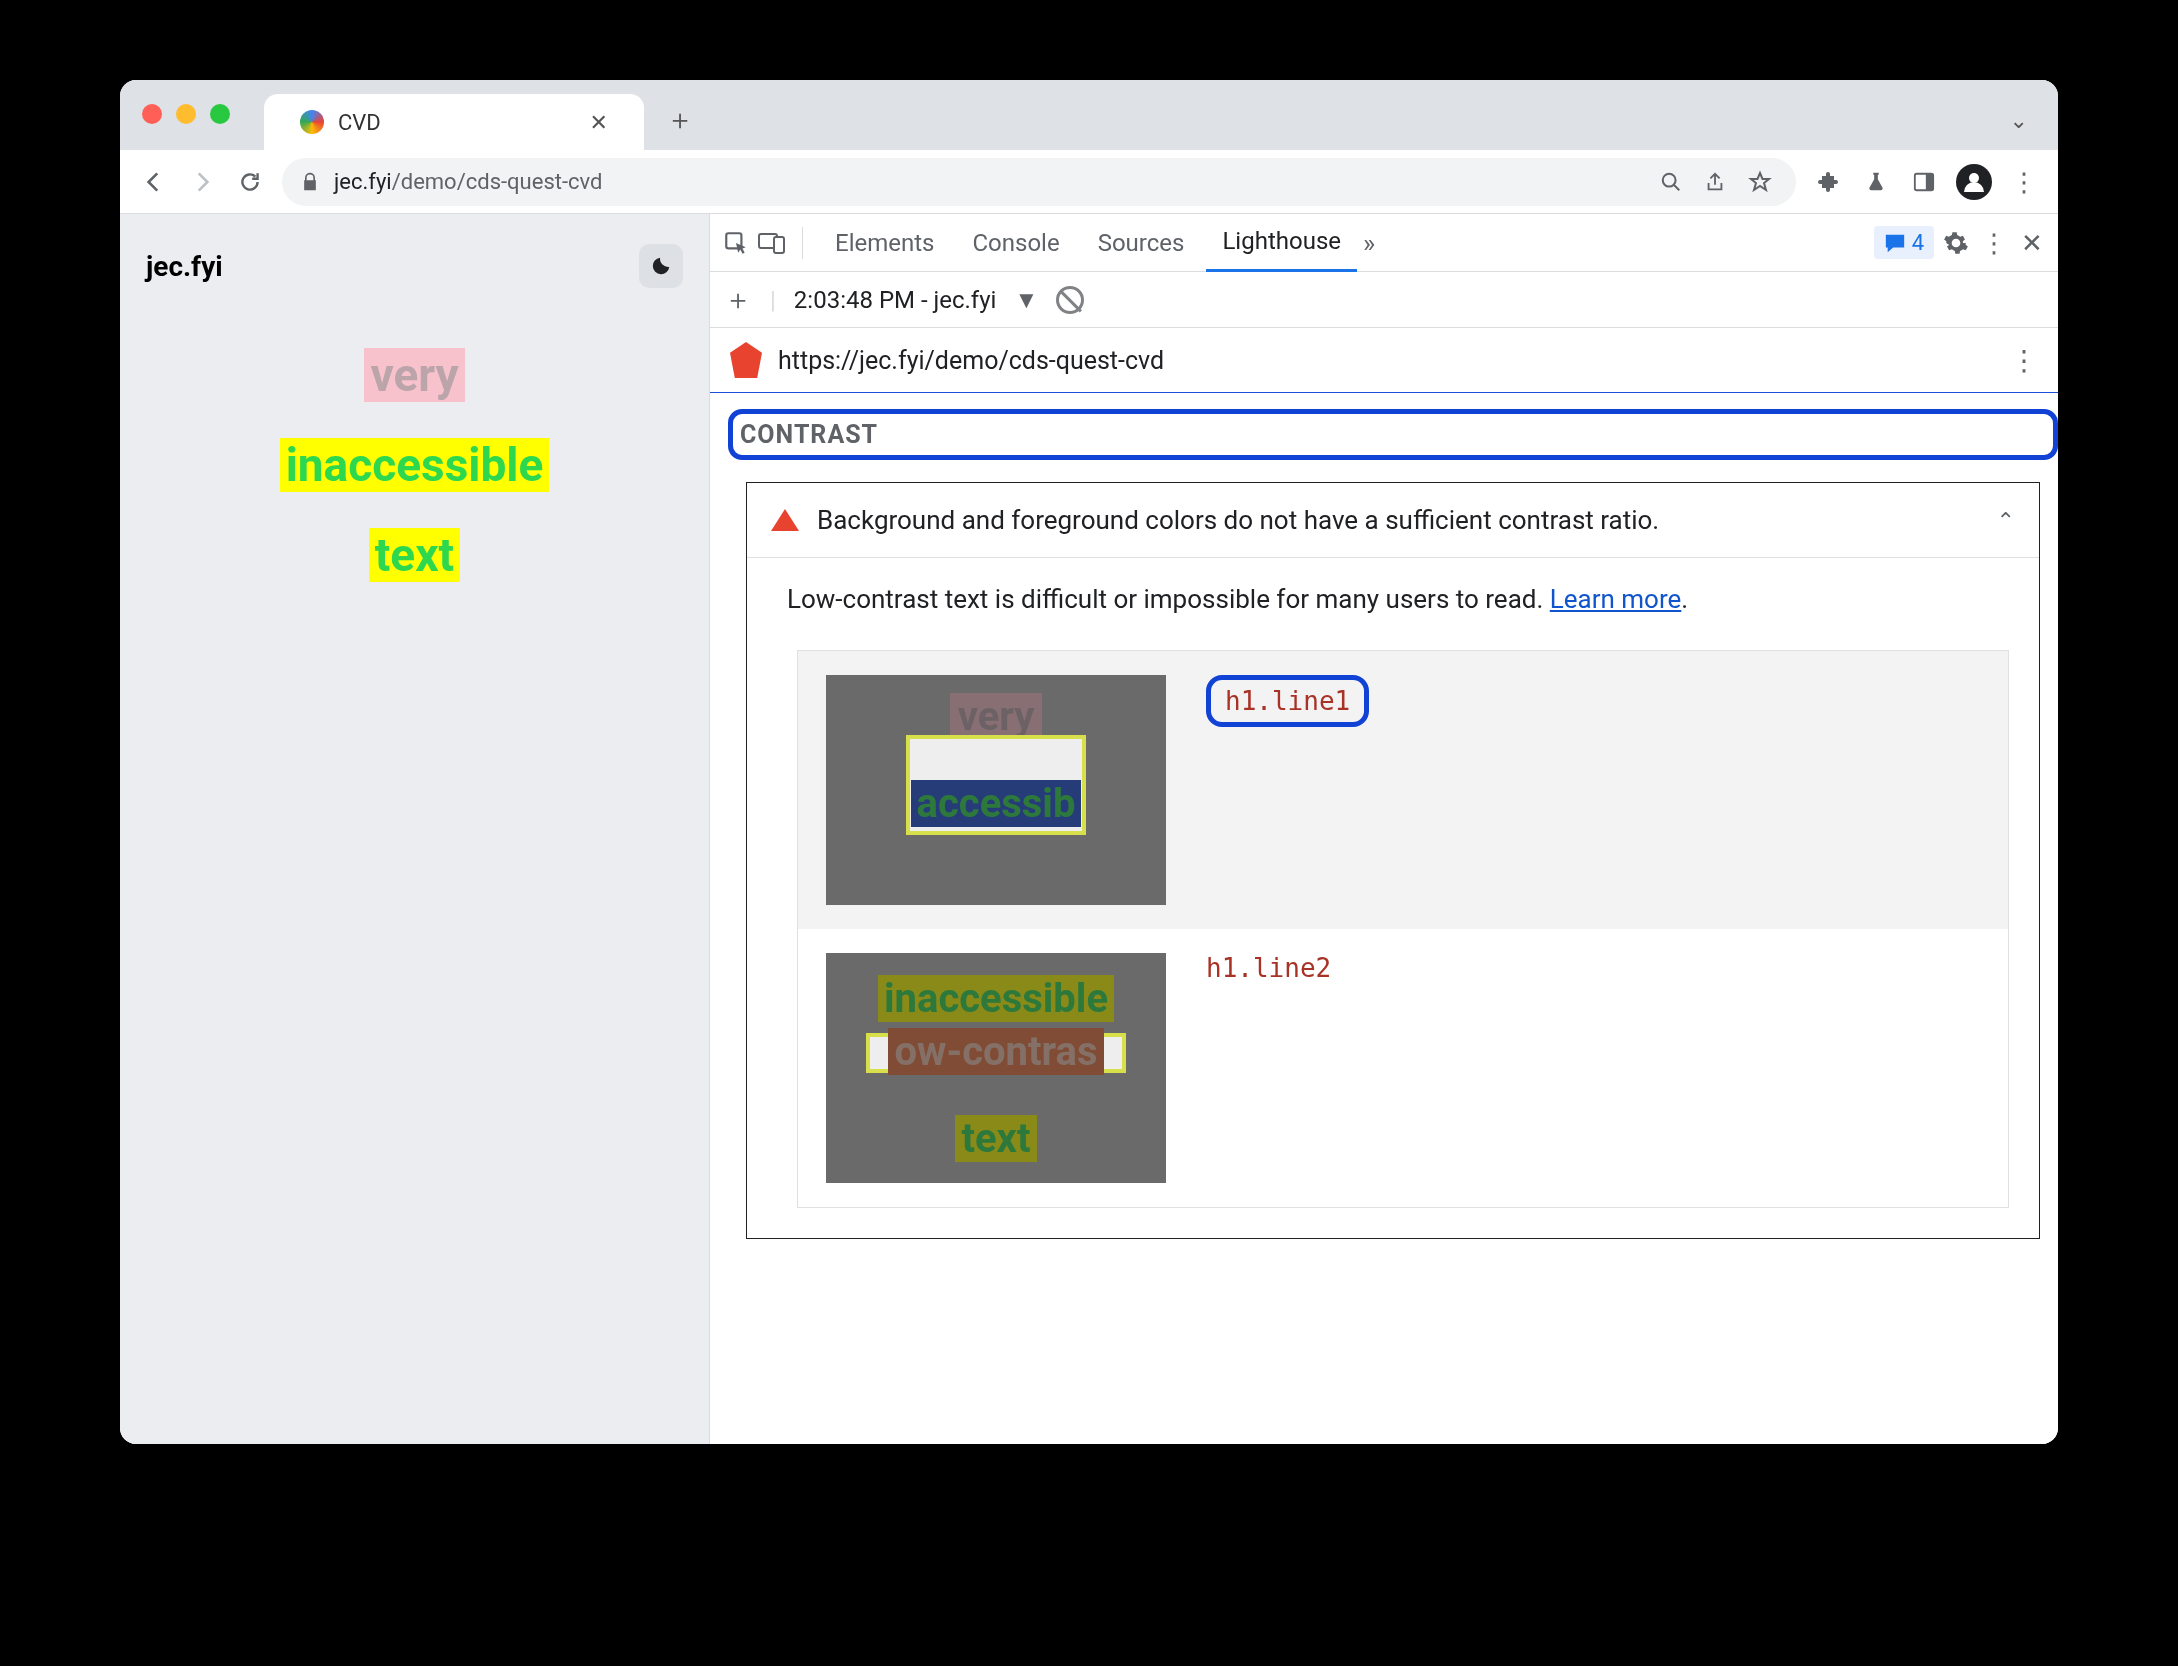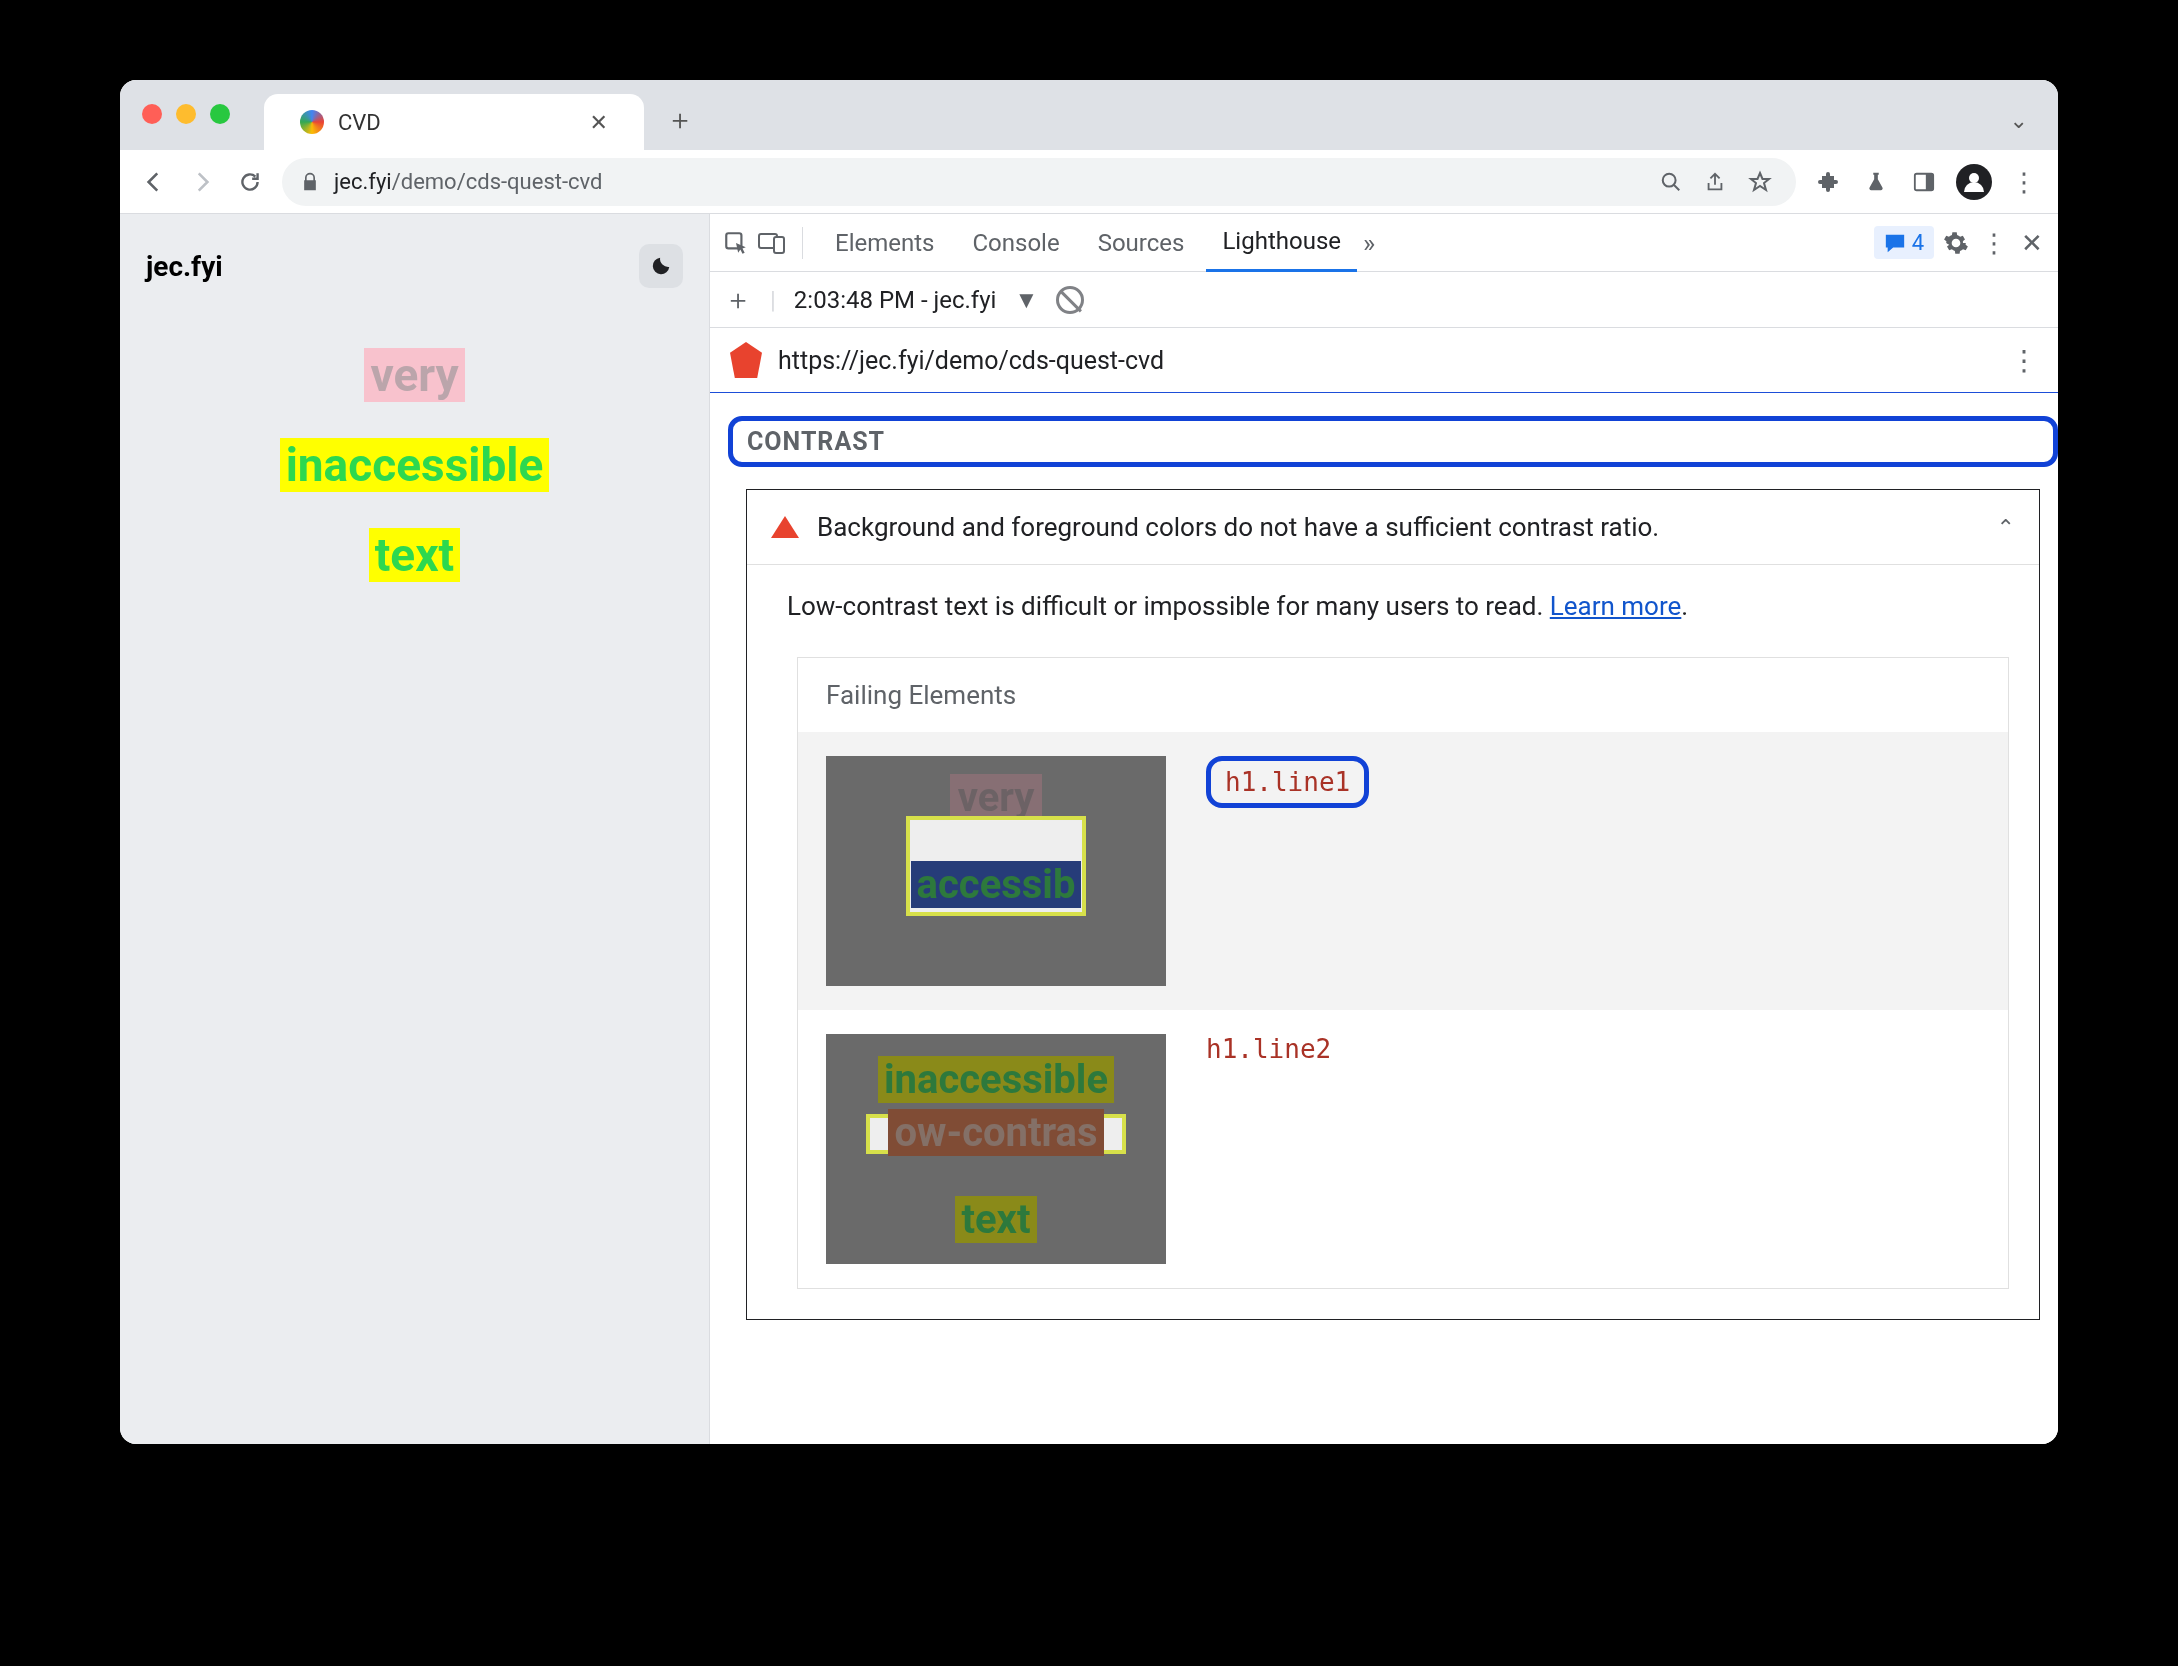--- a/index.html
+++ b/index.html
@@ -172,25 +172,25 @@
   }
   .lh-icon {
     width:32px;height:36px;background:#e8432e;
     clip-path: polygon(50% 0, 100% 30%, 85% 100%, 15% 100%, 0 30%);
     position:relative;
   }
   .lh-head .spacer { flex:1; }
   .kebab { font-size:28px; color:#5f6368; }
 
   .lh-section-title {
-    margin: 23px 0 0 18px;
+    margin: 16px 0 0 18px;
     display:inline-block;
     border: 5px solid #1142d6;
     border-radius: 14px;
-    padding: 6px 14px;
+    padding: 6px 7px;
     font-weight:700; letter-spacing:1px;
     color:#5f6368; font-size:25px;
   }
 
   .audit {
     margin: 22px 18px 0 36px;
     border:1px solid #202124;
     padding: 0;
   }
   .audit-head {
@@ -402,21 +402,20 @@
         <div class="audit-head">
           <span class="warn-tri"></span>
           <span>Background and foreground colors do not have a sufficient contrast ratio.</span>
           <span class="chev">⌃</span>
         </div>
         <div class="audit-desc">
           <span>Low-contrast text is difficult or impossible for many users to read. </span><a href="#">Learn more</a><span>.</span>
         </div>
 
         <div class="fail-box">
-          <div class="fail-title">Failing Elements</div>
 
           <div class="fail-item selected">
             <div class="thumb thumb1">
               <span class="gh gh1">very</span>
               <div class="hl-box"></div>
               <span class="gh gh2">accessib</span>
             </div>
             <span class="selector pill">h1.line1</span>
           </div>
 

